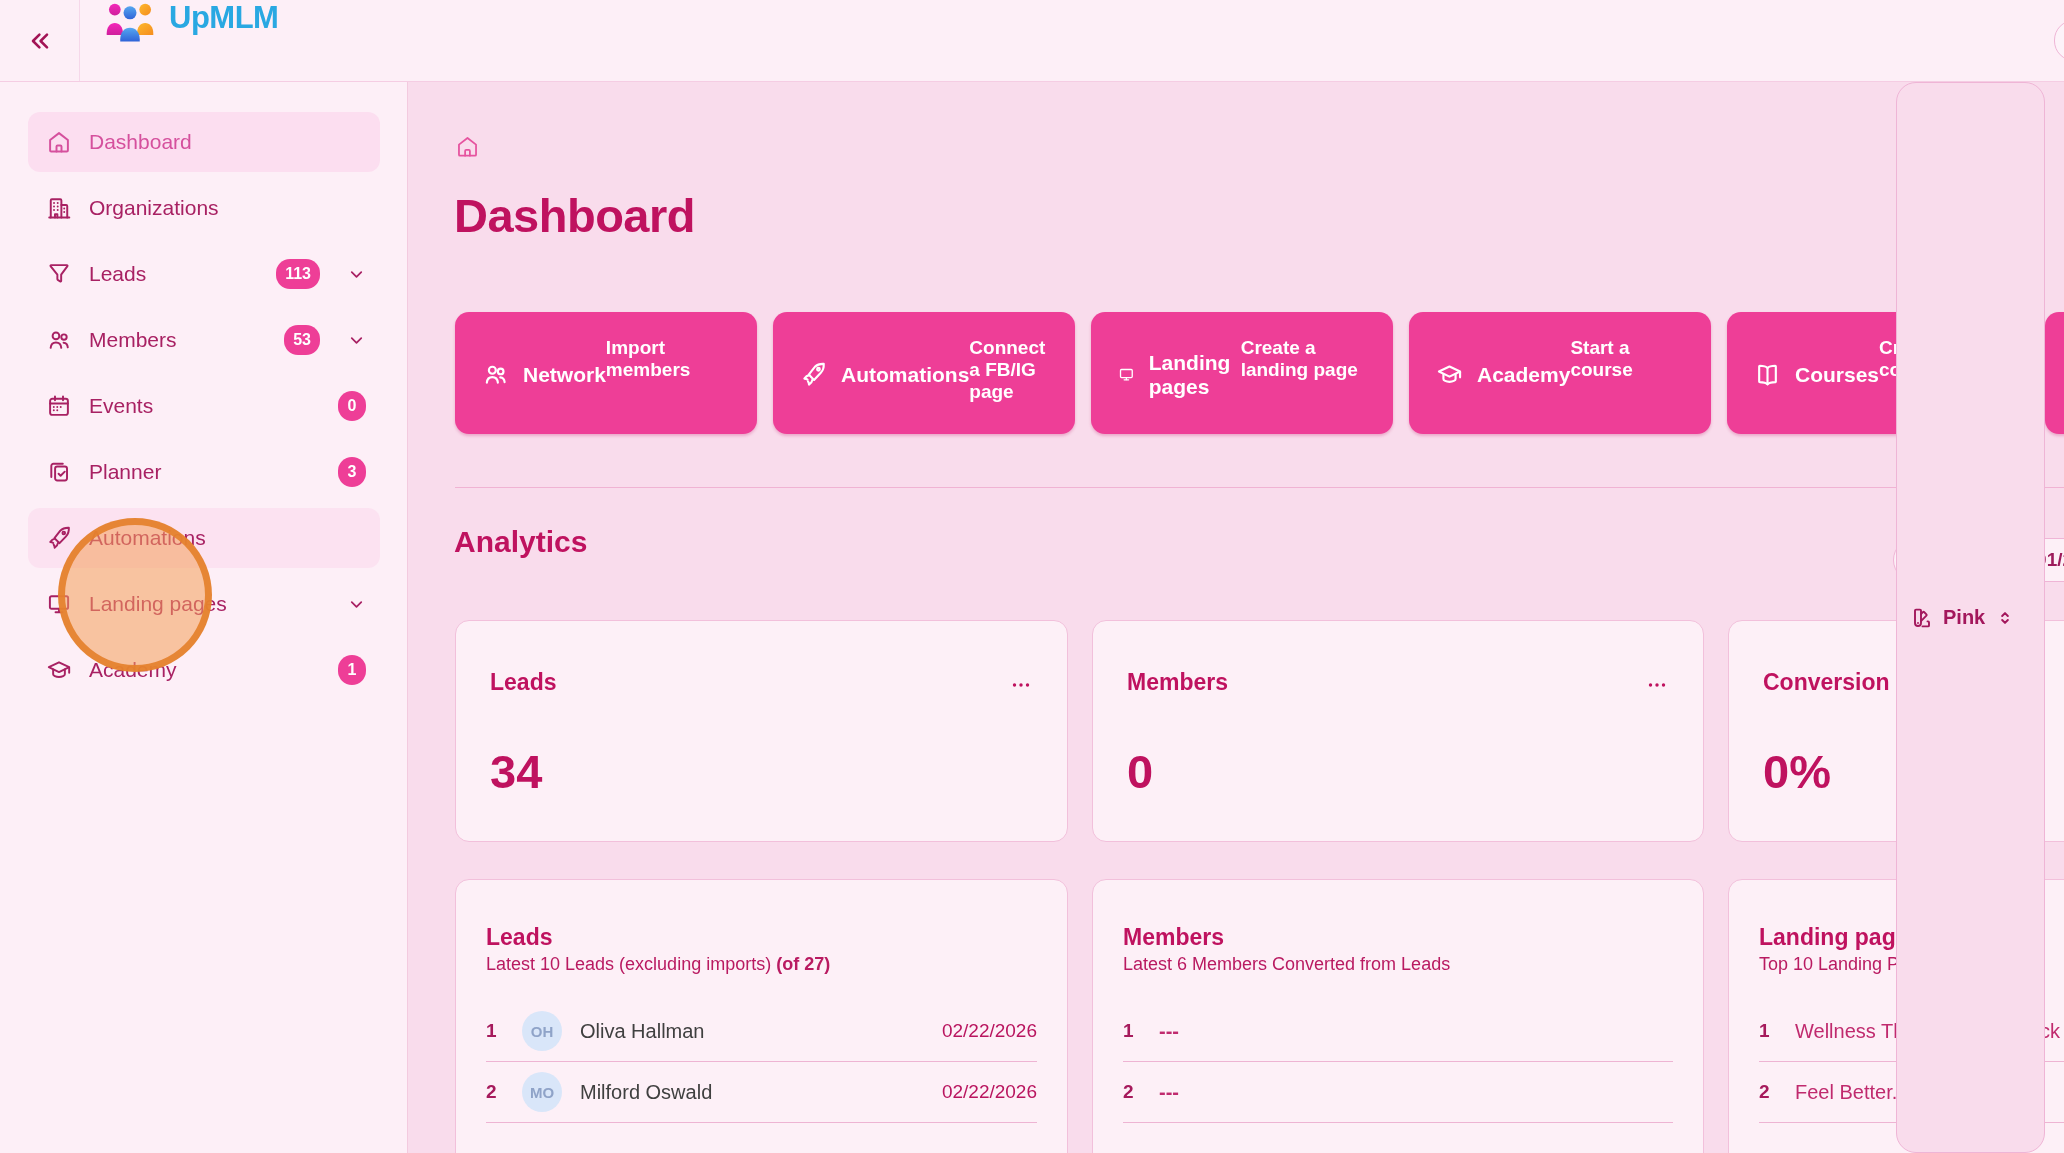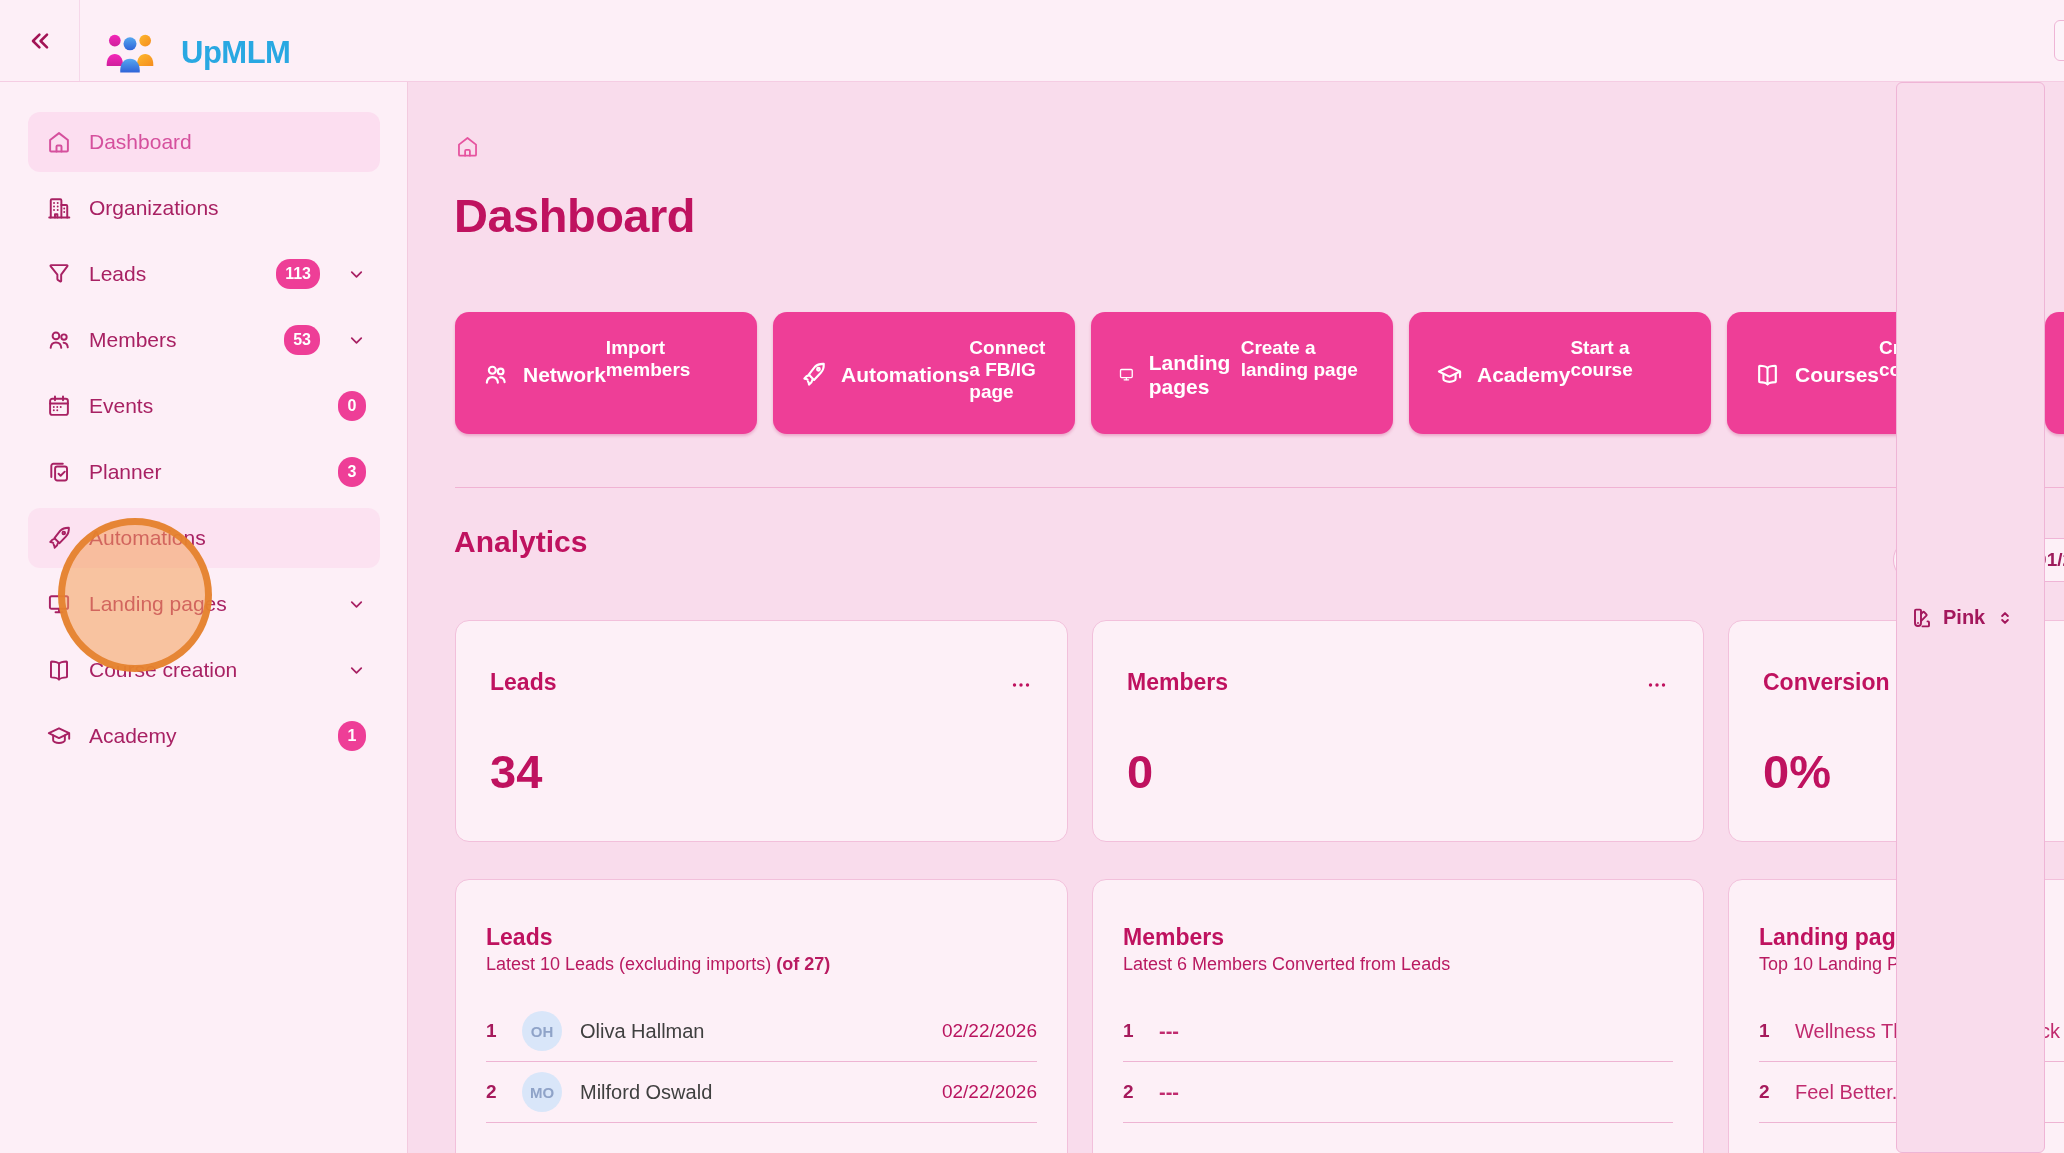--- a/index.html
+++ b/index.html
@@ -6,24 +6,24 @@
   html,body { width:2064px; height:1153px; overflow:hidden; }
   body { font-family:"Liberation Sans","DejaVu Sans",sans-serif; background:#fdeff7; }
   .app { position:relative; width:2064px; height:1153px; overflow:hidden; }
 
   
   .topbar { position:absolute; top:0; left:0; width:2064px; height:82px;
             background:#fdeff7; border-bottom:1px solid #f5cde3; z-index:5; }
   .collapse-btn { position:absolute; left:0; top:0; width:80px; height:81px;
             display:flex; align-items:center; justify-content:center;
             border-right:1px solid #f6d8ea; color:#a21355; cursor:pointer; }
-  .brand { position:absolute; left:104px; top:12px; height:81px; display:flex; align-items:center; gap:25px; }
+  .brand { position:absolute; left:104px; top:0; height:81px; display:flex; align-items:flex-start; gap:13px; }
   .brand-name { font-size:31px; font-weight:bold; color:#29a8e2; letter-spacing:-0.5px; }
   .theme-btn { position:absolute; top:20px; height:41px; display:flex; align-items:center; gap:10px;
-            padding:0 14px 0 12px; background:#fdf3f9; border:1px solid #efb5d6; border-radius:6px;
+            padding:0 14px 0 12px; background:#fdf3f9; border:1px solid #efb5d6; border-radius:20px;
             color:#a3175c; }
   .theme-btn .lbl { font-size:20px; font-weight:bold; }
   .theme-btn.main { left:1896px; width:149px; }
   .theme-btn.partial { left:2054px; width:90px; }
 
   
   .sidebar { position:absolute; top:82px; left:0; width:408px; height:1071px;
              background:#fdeff7; border-right:1px solid #f3cadf; z-index:2; }
   .nav { padding-top:30px; }
   .nav-item { width:352px; height:60px; margin:0 28px 6px 28px; border-radius:12px;
@@ -247,32 +247,20 @@
             <path d="M8.8 19.6h6.4"></path>
           </svg>
         <span class="label">Landing pages</span>
         <span class="chev">
             <svg width="19" height="19" viewBox="0 0 24 24" fill="none" stroke="currentColor" stroke-width="2.2" stroke-linecap="round" stroke-linejoin="round">
               <path d="m6 9 6 6 6-6"></path>
             </svg>
           </span>
       </div>
 
-      <div class="nav-item">
-        <svg class="ic" width="26" height="26" viewBox="0 0 24 24" fill="none" stroke="currentColor" stroke-width="1.8" stroke-linecap="round" stroke-linejoin="round">
-            <path d="M12 6.2C10.6 4.6 8.4 4.2 5.2 4.2a.6.6 0 0 0-.6.6v13.4c0 .3.3.6.6.6 3.2 0 5.4.4 6.8 2 1.4-1.6 3.6-2 6.8-2a.6.6 0 0 0 .6-.6V4.8a.6.6 0 0 0-.6-.6c-3.2 0-5.4.4-6.8 2Z"></path>
-            <path d="M12 6.2v14.4"></path>
-          </svg>
-        <span class="label">Course creation</span>
-        <span class="chev">
-            <svg width="19" height="19" viewBox="0 0 24 24" fill="none" stroke="currentColor" stroke-width="2.2" stroke-linecap="round" stroke-linejoin="round">
-              <path d="m6 9 6 6 6-6"></path>
-            </svg>
-          </span>
-      </div>
 
       <div class="nav-item">
         <svg class="ic" width="26" height="26" viewBox="0 0 24 24" fill="none" stroke="currentColor" stroke-width="1.8" stroke-linecap="round" stroke-linejoin="round">
             <path d="M2.6 9.4 12 4.9l9.4 4.5L12 13.9Z"></path>
             <path d="M6.6 11.6v4.3c0 1.3 2.4 2.6 5.4 2.6s5.4-1.3 5.4-2.6v-4.3"></path>
             <path d="M21.4 9.9v4.6"></path>
           </svg>
         <span class="label">Academy</span>
         <span class="badge">1</span>
       </div>

